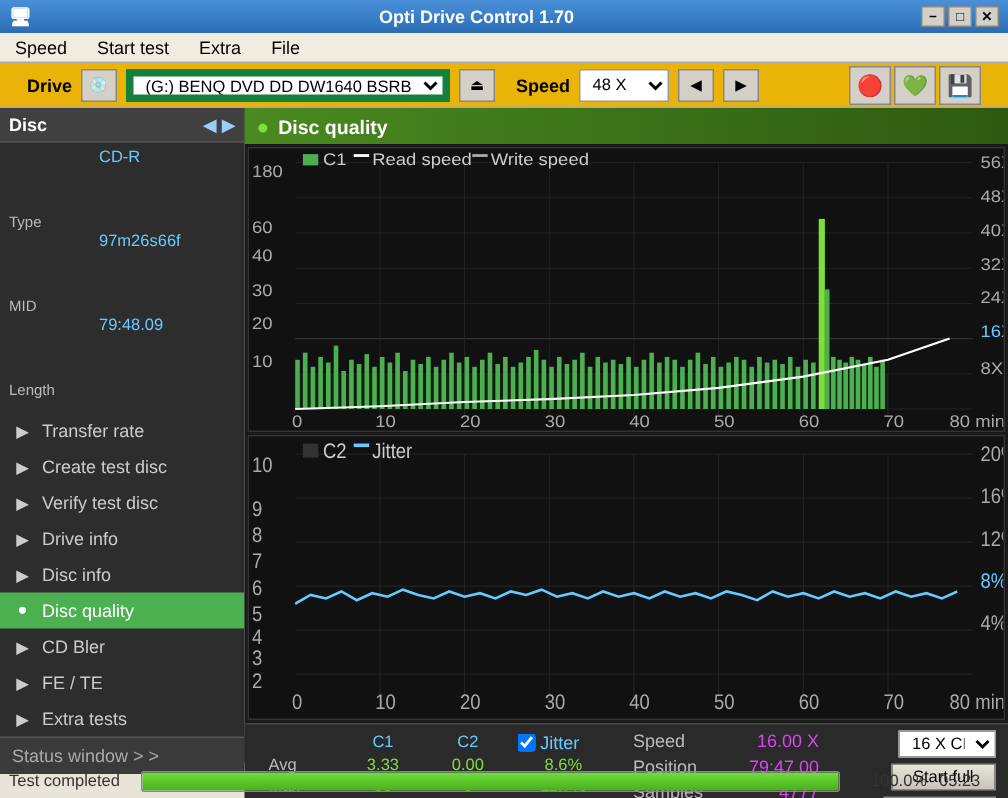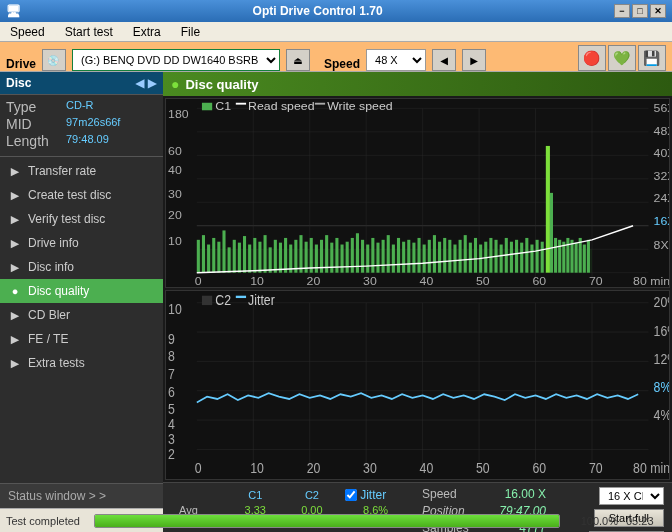--- a/index.html
+++ b/index.html
@@ -31,32 +31,32 @@
       height: 20px;
       display: flex;
       align-items: center;
       padding: 0 4px;
       gap: 8px;
     }
     .menu-item { padding: 2px 6px; cursor: pointer; font-size: 12px; }
 
     
     .drive-bar {
-      background: #fdba74;
+      background: #eab308;
       border-bottom: 1px solid #aaa;
       height: 30px;
       display: flex;
-      align-items: flex-end;
-      padding: 0 6px;
+      align-items: center;
+      padding: 0 18px;
       gap: 6px;
     }
     .drive-label { font-weight: bold; font-size: 12px; }
     .drive-select {
       background: white;
-      border: 1px solid #15803d;
+      border: 5px solid #15803d;
       height: 22px;
       padding: 0 4px;
       font-size: 11px;
       min-width: 200px;
     }
     .drive-icon-btn {
       width: 24px; height: 22px; background: #d4d0c8;
       border: 1px solid #888; display: flex; align-items: center;
       justify-content: center; cursor: pointer; font-size: 10px;
     }
@@ -81,33 +81,33 @@
     
     .sidebar {
       width: 163px;
       background: #2d2d2d;
       display: flex;
       flex-direction: column;
       flex-shrink: 0;
     }
 
     .disc-header {
-      background: #0c4a6e;
+      background: #404040;
       border-bottom: 1px solid #555;
       padding: 4px 6px;
       display: flex;
       justify-content: space-between;
       align-items: center;
     }
     .disc-title { color: white; font-weight: bold; font-size: 12px; }
     .disc-arrow { color: #9cf; font-size: 12px; cursor: pointer; }
 
     .disc-info { padding: 4px 6px; }
     .disc-row { display: flex; margin-bottom: 1px; }
-    .disc-key { color: #bbb; width: 60px; font-size: 14px; }
+    .disc-key { color: #bbb; width: 60px; font-size: 10px; margin-top: 44px; }
     .disc-val { color: #6cf; font-size: 11px; }
 
     .label-row { display: flex; align-items: center; margin-bottom: 3px; }
     .label-input {
       background: white; border: 1px solid #666;
       height: 16px; width: 68px; font-size: 11px;
     }
     .label-gear { margin-left: 2px; cursor: pointer; font-size: 12px; color: #ccc; }
 
     .sidebar-divider { height: 1px; background: #555; margin: 2px 0; }
@@ -186,21 +186,21 @@
       color: #6cf; font-size: 11px; text-align: center;
       padding: 1px 8px; font-weight: normal;
     }
     .stats-table td {
       color: #7ddf3b; font-size: 11px; text-align: center;
       padding: 1px 8px;
     }
     .stats-table .row-label { color: #bbb; text-align: left; }
     .speed-row { display: flex; justify-content: space-between; align-items: center; }
     .speed-key { color: #bbb; }
-    .speed-val { color: #86efac; }
+    .speed-val { color: #d946ef; }
     .action-btn {
       background: linear-gradient(to bottom, #e8e4d8, #c8c4b8);
       border: 1px solid #888;
       padding: 2px 14px;
       font-size: 11px;
       cursor: pointer;
       white-space: nowrap;
     }
     .speed-dropdown {
       background: white; border: 1px solid #999; font-size: 11px;
@@ -573,21 +573,21 @@
           </tr>
         </tbody>
           </table>
       </div>
 
       <div style="min-width:140px; padding: 0 8px;">
         <div class="speed-row">
           <span class="speed-key">Speed</span>
           <span class="speed-val">16.00 X</span>
         </div>
-        <div class="speed-row" style="margin-top:3px;font-style:italic;">
+        <div class="speed-row" style="margin-top:3px;">
           <span class="speed-key">Position</span>
           <span class="speed-val">79:47.00</span>
         </div>
         <div class="speed-row" style="margin-top:3px;">
           <span class="speed-key">Samples</span>
           <span class="speed-val">4777</span>
         </div>
       </div>
 
       <div style="display:flex;flex-direction:column;gap:4px;align-items:flex-end;min-width:110px;">

